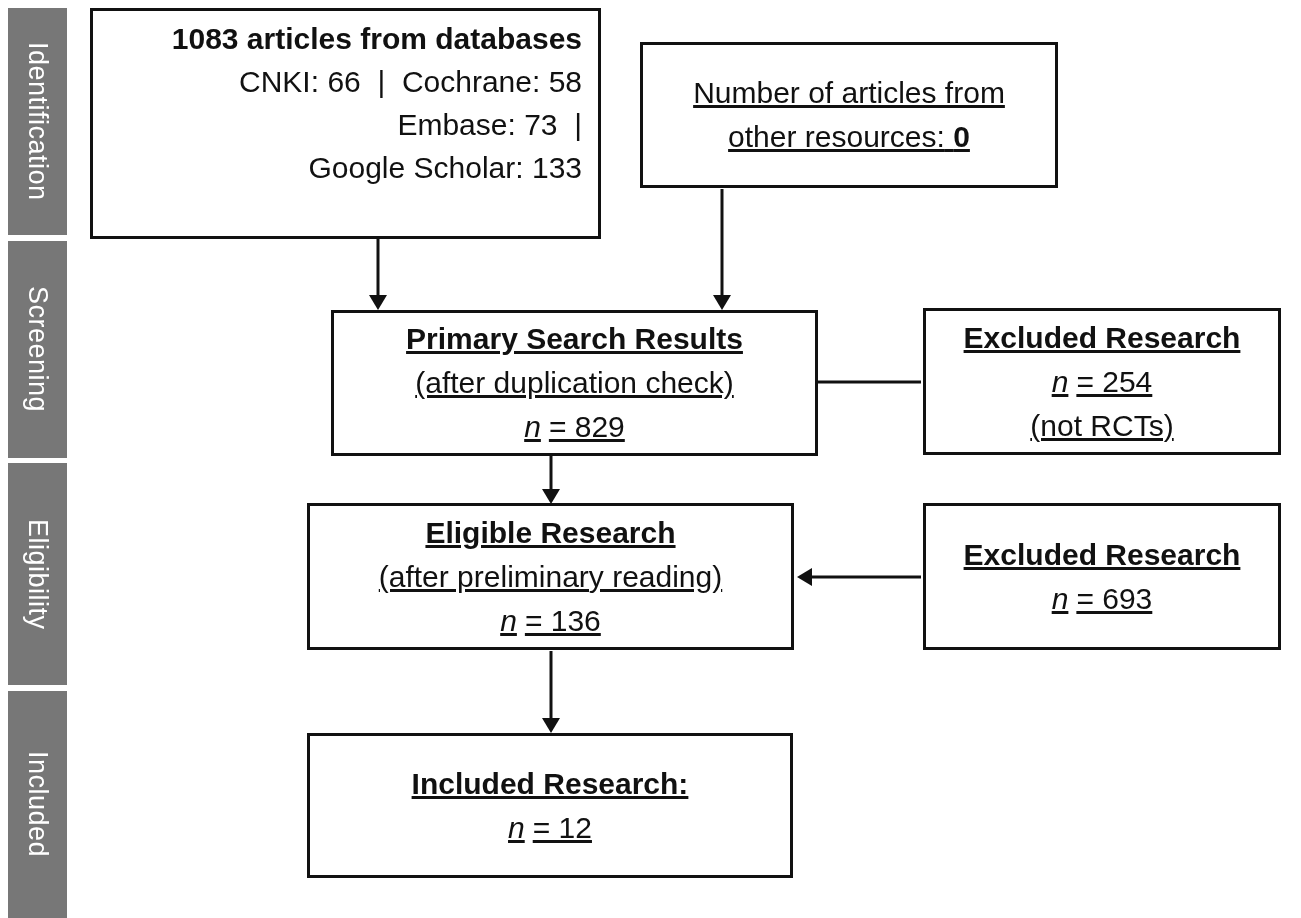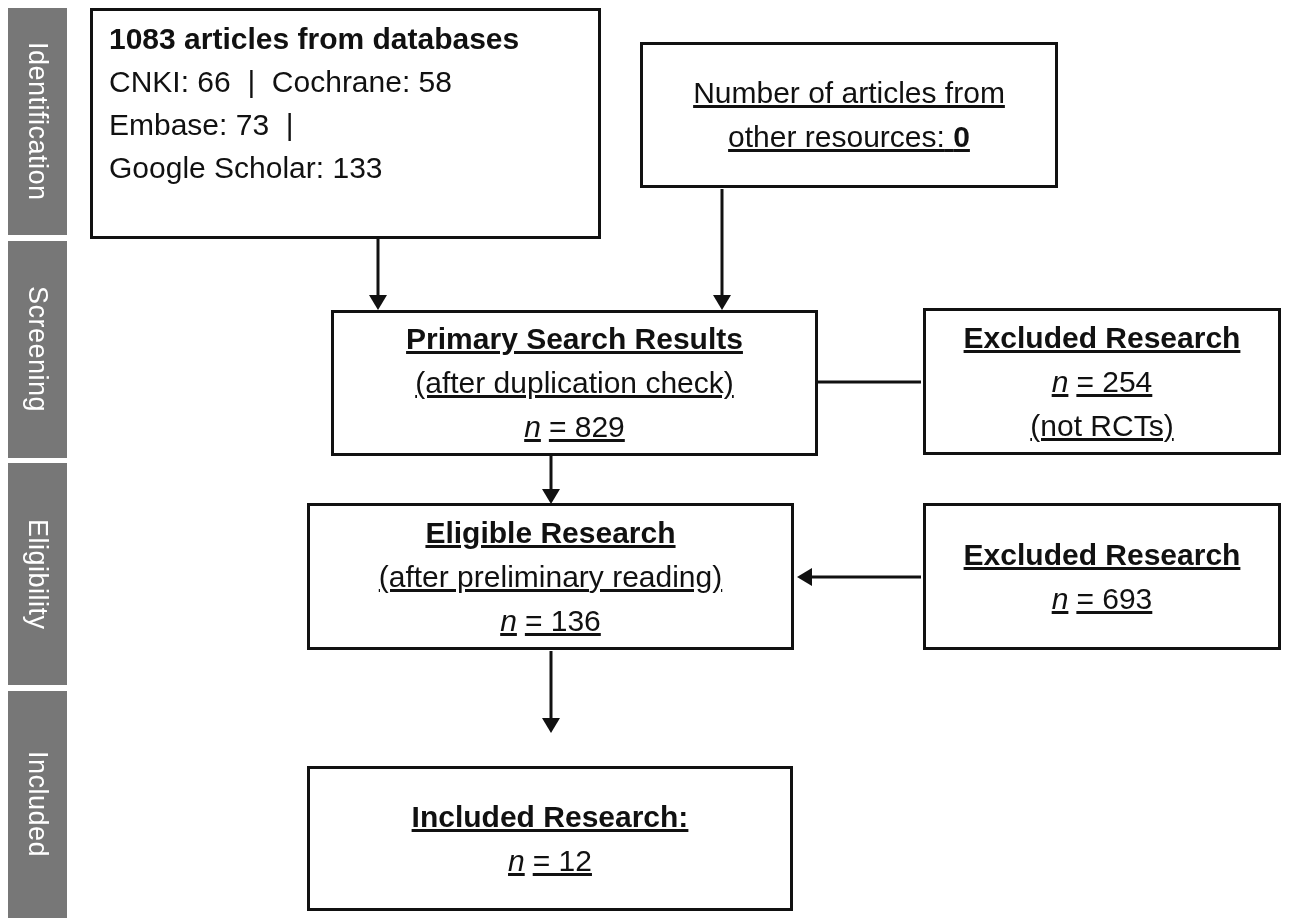--- a/index.html
+++ b/index.html
@@ -52,28 +52,28 @@
     text-align: right;
     text-decoration: underline;
   }
   .fbox .bold { font-weight: bold; }
   .nline .nlabel { font-style: italic; margin-right: 8px; }
 
   #box-databases {
     left: 90px; top: 8px; width: 511px; height: 231px;
     padding: 6px 16px 0 16px;
     line-height: 43px;
-    text-align: left;
+    text-align: right;
   }
   #box-other-sources { left: 640px; top: 42px;  width: 418px; height: 146px; }
   #box-primary       { left: 307px; top: 310px; width: 487px; height: 146px; margin-left: 24px; }
   #box-excluded-1    { left: 923px; top: 308px; width: 358px; height: 147px; }
   #box-eligible      { left: 307px; top: 503px; width: 487px; height: 147px; }
   #box-excluded-2    { left: 923px; top: 503px; width: 358px; height: 147px; }
-  #box-included      { left: 307px; top: 733px; width: 486px; height: 145px; margin-top: 33px; }
+  #box-included      { left: 307px; top: 733px; width: 486px; height: 145px; }
 
   
   .arrows {
     position: absolute;
     left: 0; top: 0;
     width: 1301px; height: 918px;
     pointer-events: none;
   }
   .arrows line { stroke: #111111; stroke-width: 3; }
   .arrows polygon { fill: #111111; }

